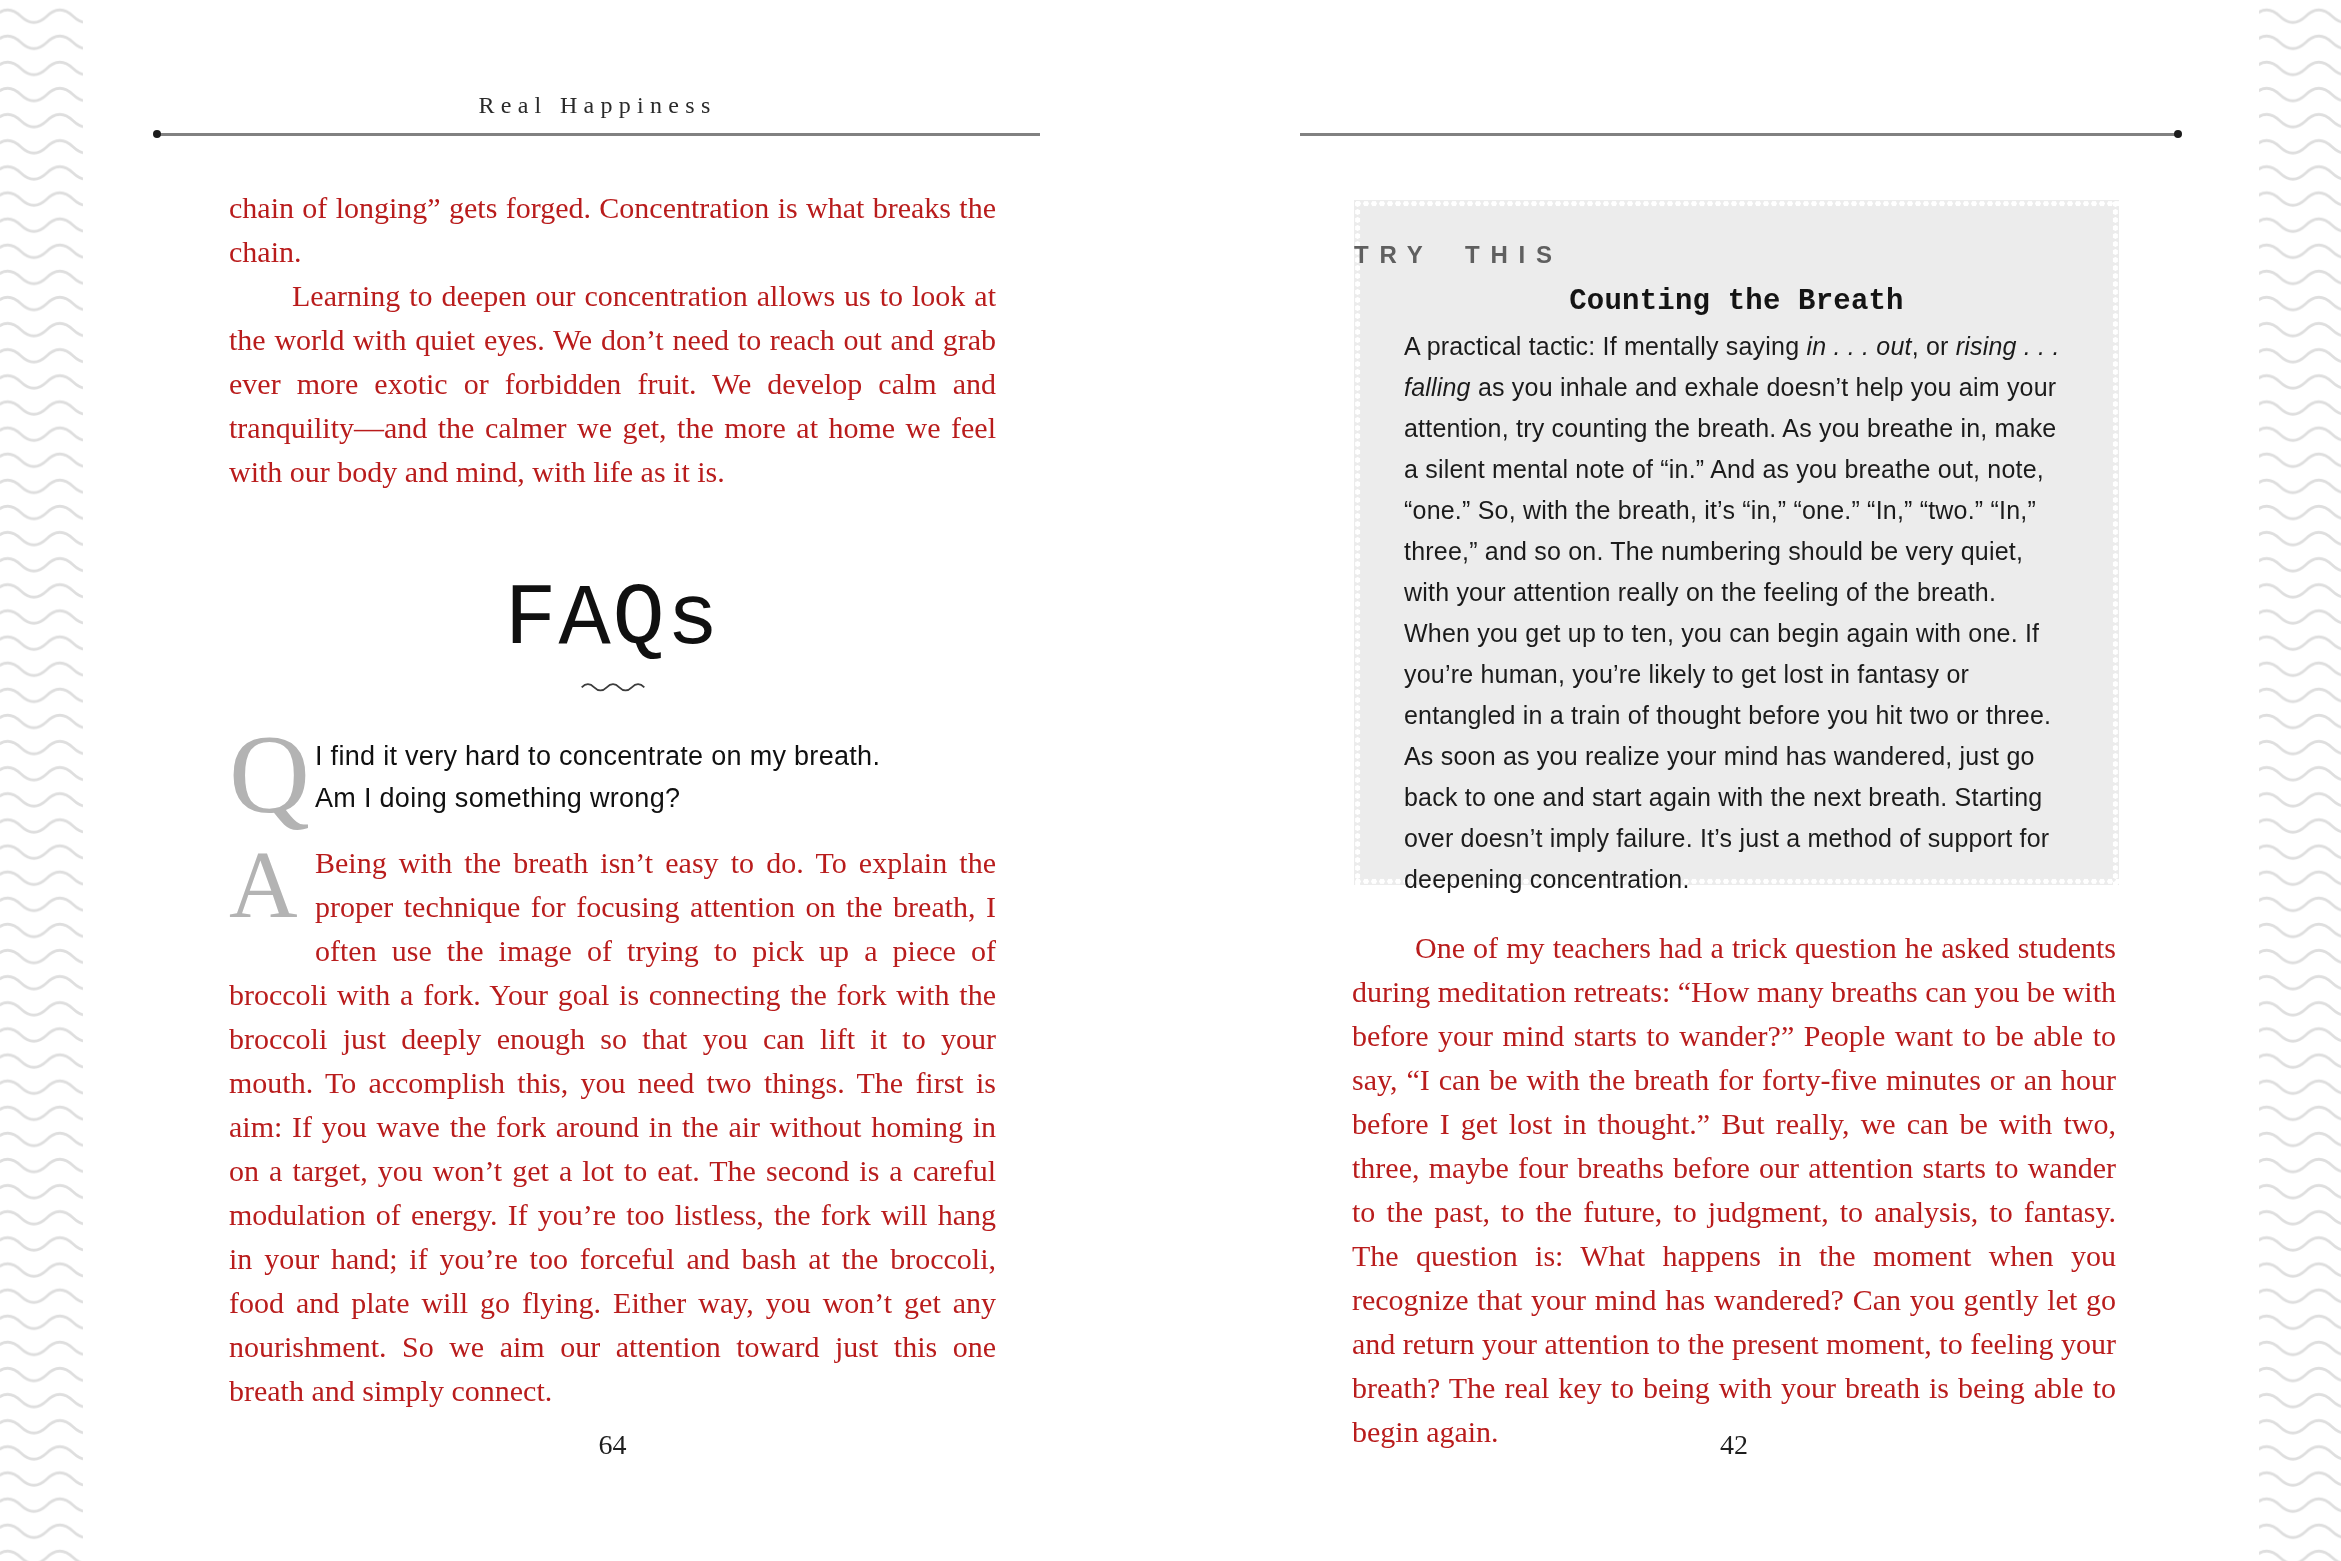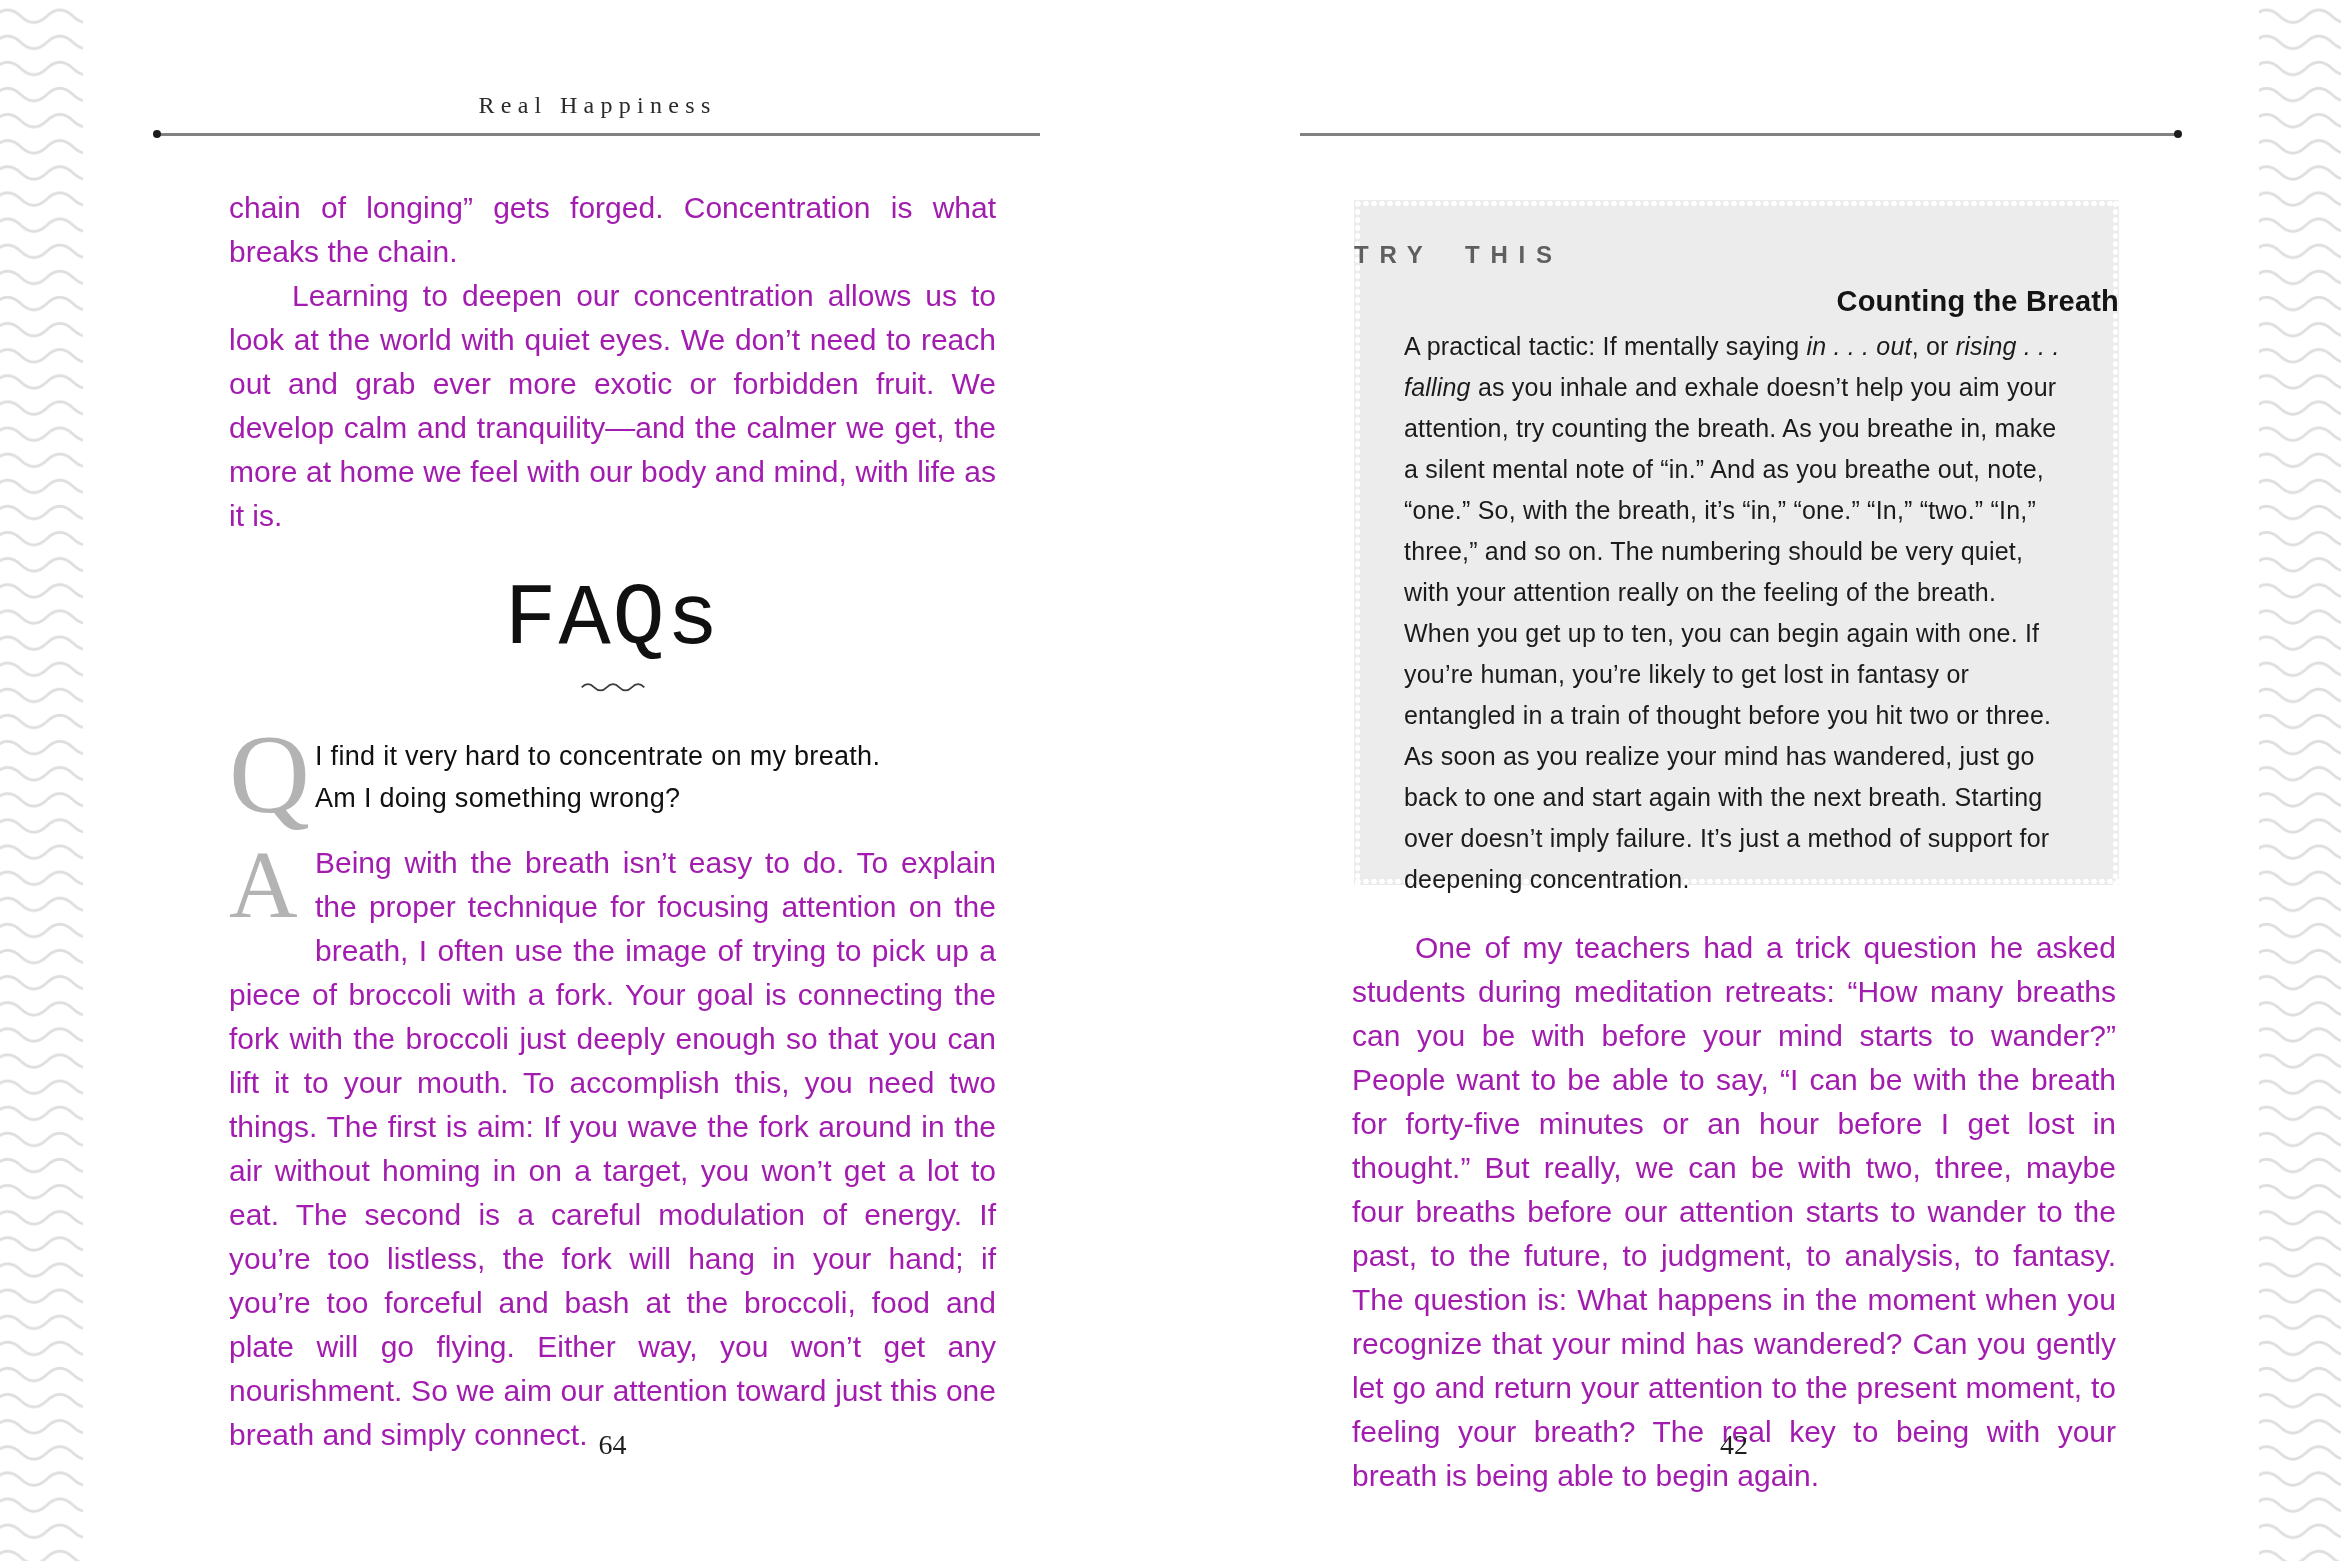--- a/index.html
+++ b/index.html
@@ -22,22 +22,22 @@
   .head-rule{height:2.7px;background:#818181;}
   .rule-dot{
     position:absolute;top:-2.7px;width:8px;height:8px;border-radius:50%;
     background:#1c1c1c;
   }
   .rule-dot.left{left:-1.8px;}
   .rule-dot.right{right:-1.8px;}
 
   
   .serif-par{
-    font-family:Liberation Sans, sans-serif;
-    font-size:30px;line-height:44px;color:#a21caf;
+    font-family:Liberation Serif, serif;
+    font-size:30px;line-height:44px;color:#b91c1c;
     text-align:justify;
   }
   .indent-first{text-indent:63px;}
 
   
   .faq-heading{
     font-family:Liberation Mono, monospace;
     font-size:87px;color:#101010;text-align:center;letter-spacing:1.8px;
   }
   .faq-squiggle{text-align:center;}
@@ -67,22 +67,22 @@
       radial-gradient(circle, #ffffff 2.5px, rgba(255,255,255,0) 2.9px);
     background-size:8px 10.8px, 8px 10.8px, 10.8px 8px, 10.8px 8px;
     background-position:0 -1.8px, 0 calc(100% + 1.8px), -1.8px 0, calc(100% + 1.8px) 0;
     background-repeat:repeat-x, repeat-x, repeat-y, repeat-y;
   }
   .trybox-label{
     font-family:"Liberation Sans", sans-serif;font-weight:bold;
     font-size:24px;color:#5f5f5f;letter-spacing:10.8px;word-spacing:14.4px;
   }
   .trybox-title{
-    font-family:Liberation Sans, sans-serif;font-weight:bold;
-    font-size:29px;color:#141414;text-align:right;letter-spacing:0.2px;
+    font-family:Liberation Mono, monospace;font-weight:bold;
+    font-size:29px;color:#141414;text-align:center;letter-spacing:0.2px;
   }
   .trybox-body{
     font-family:"Liberation Sans", sans-serif;
     font-size:25px;line-height:41px;color:#1b1b1b;letter-spacing:0.2px;
     text-align:left;
   }
   .trybox-body em{}
 
   .pagenum{
     font-family:"Liberation Serif", serif;

